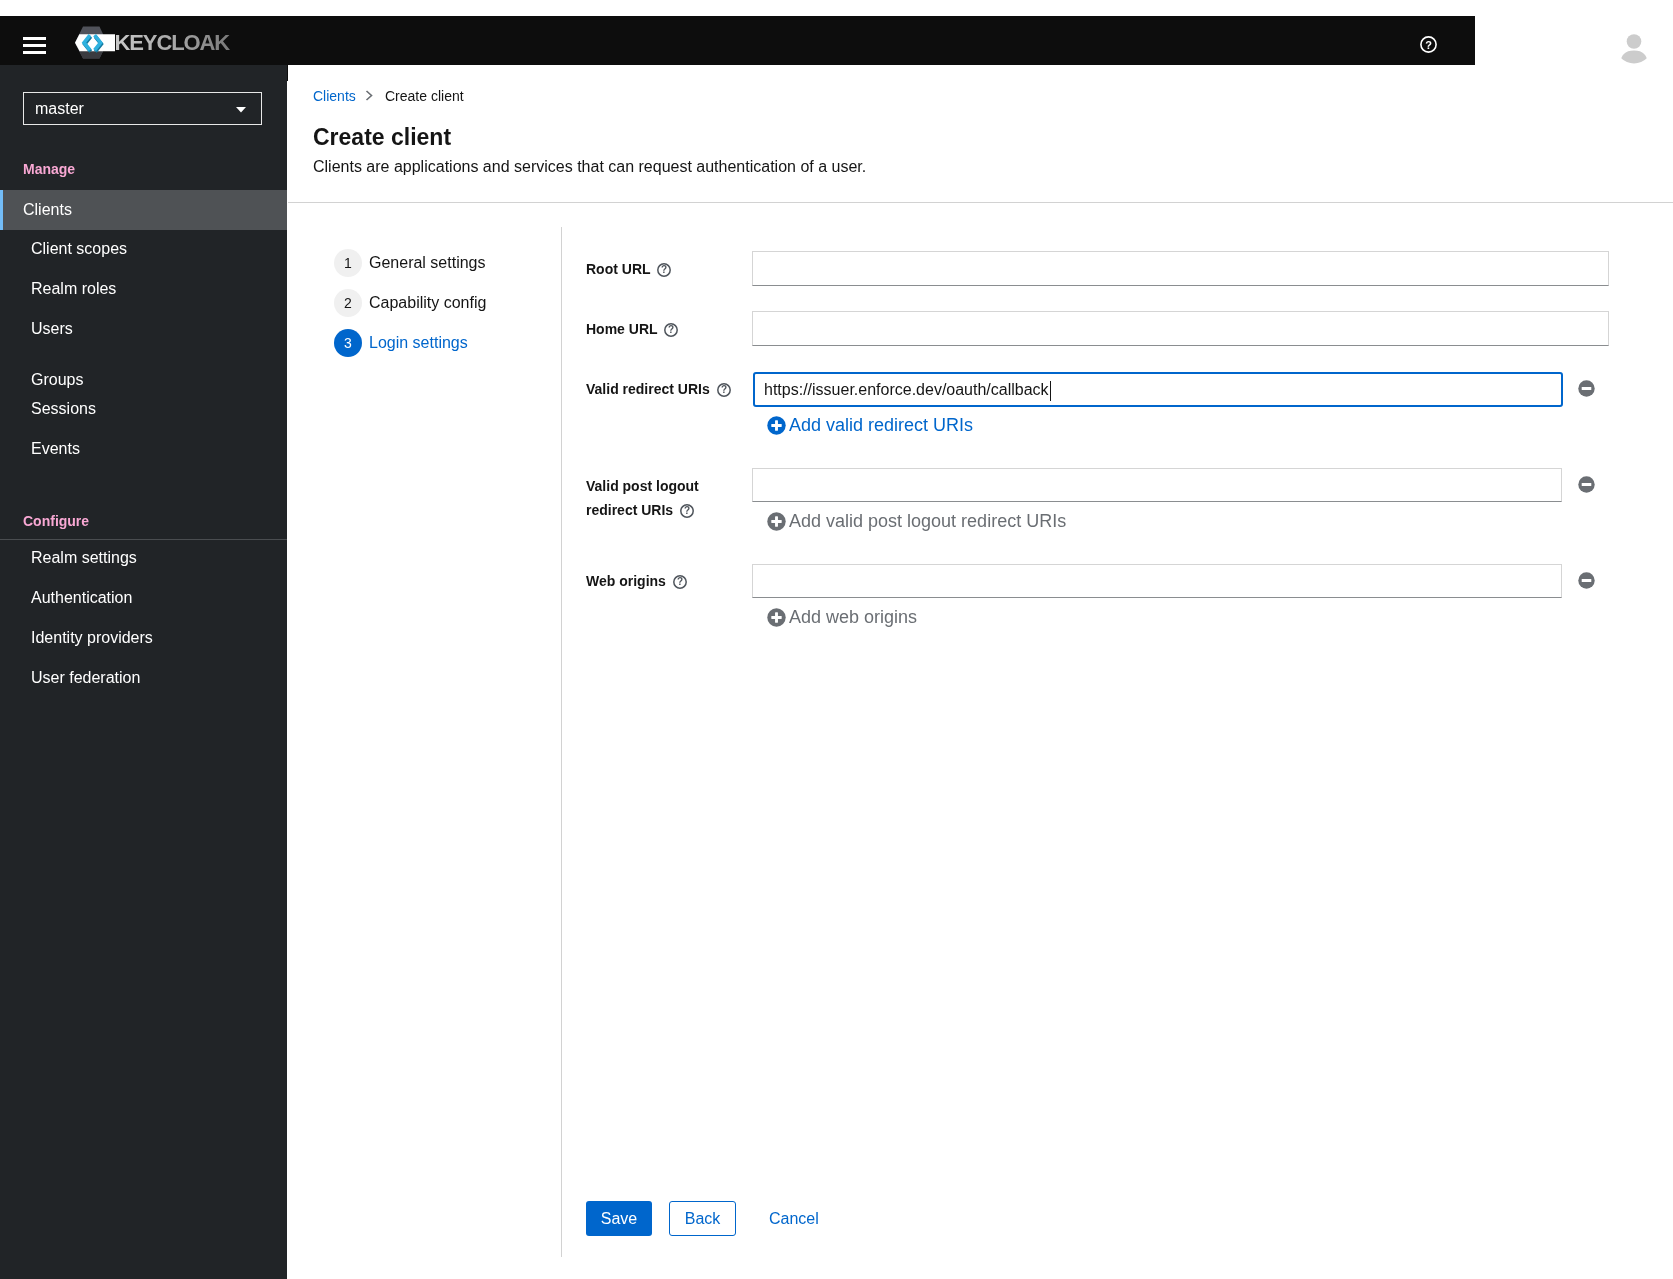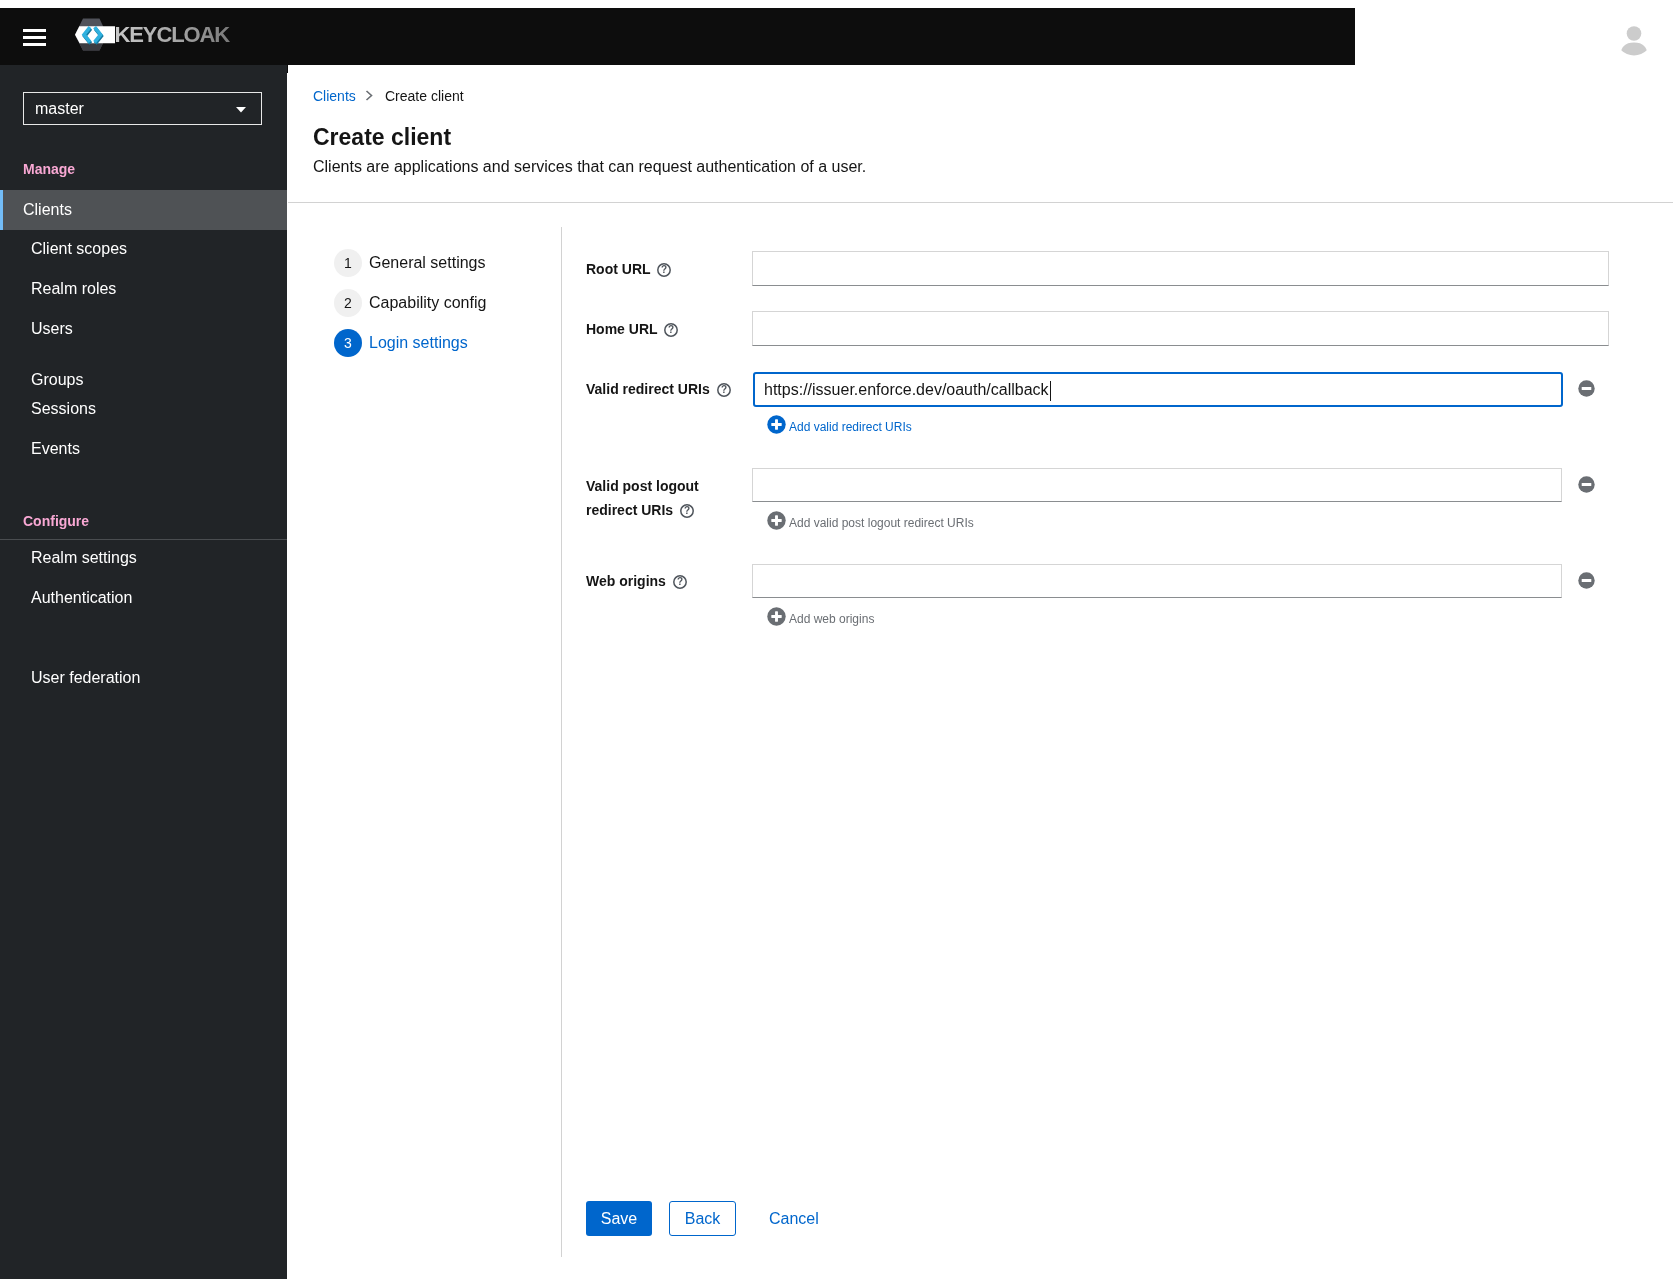--- a/index.html
+++ b/index.html
@@ -1,19 +1,19 @@
 <!DOCTYPE html>
 <html><head>
 <meta charset="utf-8">
 <style>
   * { margin:0; padding:0; box-sizing:border-box; }
   html,body { width:1673px; height:1279px; font-family:"Liberation Sans", sans-serif; background:#fff; overflow:hidden; }
   .abs { position:absolute; }
   
-  #header { position:absolute; left:0; top:8px; width:1355px; height:65px; background:#0d0d0d; }
+  #header { position:absolute; left:0; top:16px; width:1475px; height:65px; background:#0d0d0d; }
   .hbar { position:absolute; left:23px; width:23px; height:2.8px; background:#fff; }
   
   #sidebar { position:absolute; left:0; top:65px; width:287px; height:1214px; background:#212427; }
   #realmsel { position:absolute; left:23px; top:27px; width:239px; height:33px; border:1px solid #e8e8e8; color:#fff; font-size:16px; }
   #realmsel span { position:absolute; left:11px; top:7px; }
   .navtitle { position:absolute; left:23px; font-size:14px; font-weight:bold; color:#f9a8d4; }
   .navitem { position:absolute; left:0; width:287px; height:40px; color:#fff; font-size:16px; line-height:40px; padding-left:31px; }
   .navitem.cur { background:#4f5255; border-left:3px solid #73bcf7; padding-left:20px; }
   #navline { position:absolute; left:0; top:474px; width:287px; height:1px; background:#4a4d50; }
   
@@ -24,21 +24,21 @@
   #hdiv { position:absolute; left:0; top:137px; width:1385px; height:1px; background:#d2d2d2; }
   #vdiv { position:absolute; left:273px; top:162px; width:1px; height:1030px; background:#d2d2d2; }
   .stepc { position:absolute; left:46px; width:28px; height:28px; border-radius:50%; background:#f0f0f0; color:#151515; font-size:14px; text-align:center; line-height:28px; }
   .stepc.on { background:#0066cc; color:#fff; }
   .steplbl { position:absolute; left:81px; font-size:16px; color:#151515; line-height:28px; }
   .steplbl.on { color:#0066cc; }
   .flabel { position:absolute; left:298px; font-size:14px; font-weight:bold; color:#151515; line-height:16px; }
   .finput { position:absolute; background:#fff; border-top:1px solid #d5d5d5; border-left:1px solid #d5d5d5; border-right:1px solid #d5d5d5; border-bottom:1px solid #8a8d90; }
   #focusinput { position:absolute; left:465px; top:307px; width:810px; height:35px; border:2px solid #0066cc; border-radius:3px; font-size:16px; color:#151515; line-height:31px; padding-left:9px; }
   .cursor { display:inline-block; width:1px; height:20px; background:#151515; vertical-align:middle; margin-left:1px; }
-  .addlink { position:absolute; font-size:12px; }
+  .addlink { position:absolute; font-size:18px; }
   .addlink.blue { color:#0066cc; }
   .addlink.grey { color:#6a6e73; }
   .addlink svg { vertical-align:-3.5px; margin-right:3px; }
   .btn { position:absolute; top:1136px; height:35px; border-radius:3px; font-size:16px; text-align:center; line-height:35px; }
   #savebtn { left:298px; width:66px; background:#0066cc; color:#fff; }
   #backbtn { left:381px; width:67px; background:#fff; border:1px solid #0066cc; color:#0066cc; line-height:33px; }
   #cancelbtn { left:481px; color:#0066cc; }
   .helpico { display:inline-block; vertical-align:-3px; margin-left:3px; }
 </style>
 </head>
@@ -99,20 +99,21 @@
   <div class="navitem" style="top:164px">Client scopes</div>
   <div class="navitem" style="top:204px">Realm roles</div>
   <div class="navitem" style="top:244px">Users</div>
   <div class="navitem" style="top:295px">Groups</div>
   <div class="navitem" style="top:324px">Sessions</div>
   <div class="navitem" style="top:364px">Events</div>
   <div class="navtitle" style="top:448px">Configure</div>
   <div id="navline"></div>
   <div class="navitem" style="top:473px">Realm settings</div>
   <div class="navitem" style="top:513px">Authentication</div>
+  <div class="navitem" style="top:553px">Identity providers</div>
   <div class="navitem" style="top:593px">User federation</div>
 </div>
 
 <div id="main">
   <div class="crumb" style="left:25px; color:#0066cc;">Clients</div>
   <svg class="abs" style="left:77px; top:25px" width="8" height="11" viewBox="0 0 8 11">
       <path d="M1.5 1 L6.5 5.5 L1.5 10" stroke="#6a6e73" stroke-width="1.6" fill="none"></path>
     </svg>
   <div class="crumb" style="left:97px; color:#151515;">Create client</div>
   <div id="title">Create client</div>

